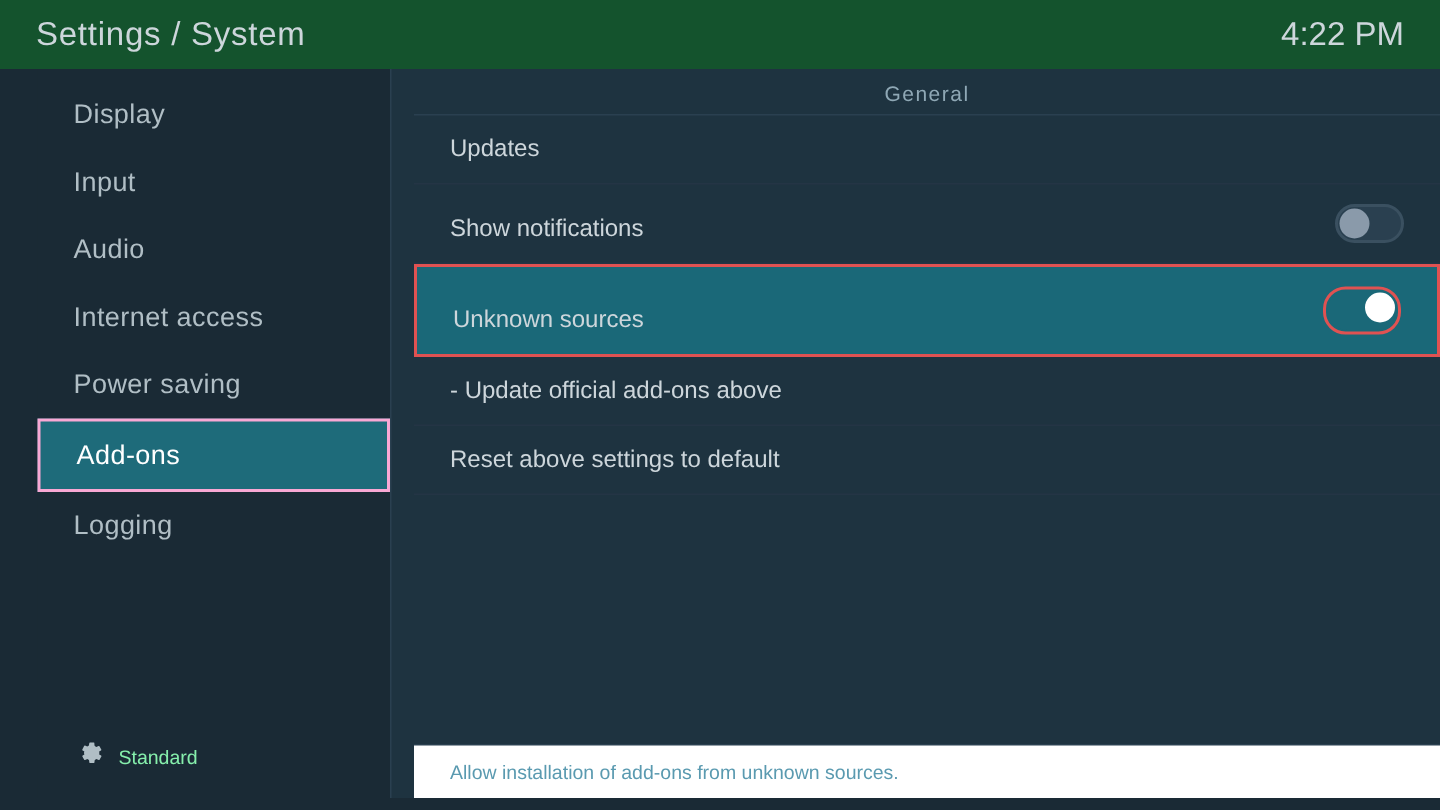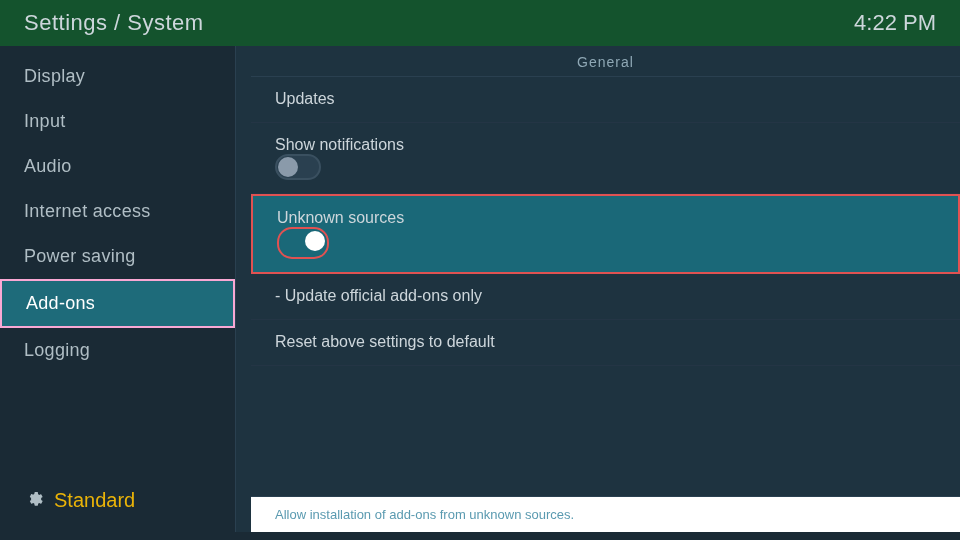--- a/index.html
+++ b/index.html
@@ -30,20 +30,21 @@
     .header-time {
       font-size: 22px;
       color: #cdd6db;
       font-weight: 300;
     }
 
     
     .layout {
       display: flex;
       height: calc(540px - 54px);
+      margin-left: 25px;
     }
 
     
     .sidebar {
       width: 235px;
       background: #1a2a35;
       padding: 8px 0;
       flex-shrink: 0;
       display: flex;
       flex-direction: column;
@@ -62,24 +63,24 @@
     }
     .sidebar-item.highlighted {
       background: #1e6b7a;
       color: #ffffff;
       border: 2px solid #f9a8d4;
     }
 
     .sidebar-footer {
       padding: 12px 24px;
       display: flex;
-      align-items: flex-start;
+      align-items: flex-end;
       gap: 10px;
-      font-size: 20px;
-      color: #eab308;
+      font-size: 13px;
+      color: #86efac;
     }
 
     
     .main {
       flex: 1;
       background: #1e3340;
       display: flex;
       flex-direction: column;
       border-left: 1px solid #2a4050;
       padding-left: 15px;
@@ -100,25 +101,24 @@
     }
 
     .settings-list {
       flex: 1;
       overflow: hidden;
     }
 
     .setting-row {
       display: flex;
       justify-content: space-between;
-      align-items: flex-start;
+      align-items: flex-end;
       padding: 13px 24px;
       border-bottom: 1px solid #243545;
       min-height: 46px;
-      flex-direction: column;
     }
     .setting-name {
       font-size: 16px;
       color: #cdd6db;
     }
     .setting-value {
       font-size: 15px;
       color: #8fa8b5;
     }
 
@@ -243,21 +243,21 @@
       <div class="setting-row unknown-sources-row">
         <span class="setting-name">Unknown sources</span>
         <div class="toggle-wrapper">
           <div class="toggle on" style="border:none;">
             <div class="toggle-knob"></div>
           </div>
         </div>
       </div>
 
       <div class="setting-row">
-        <span class="setting-name">- Update official add-ons only</span>
+        <span class="setting-name">- Update official add-ons above</span>
       </div>
 
       <div class="setting-row">
         <span class="setting-name">Reset above settings to default</span>
       </div>
 
     </div>
 
     <div class="footer-bar">
       <span>Allow installation of add-ons from unknown sources.</span>

